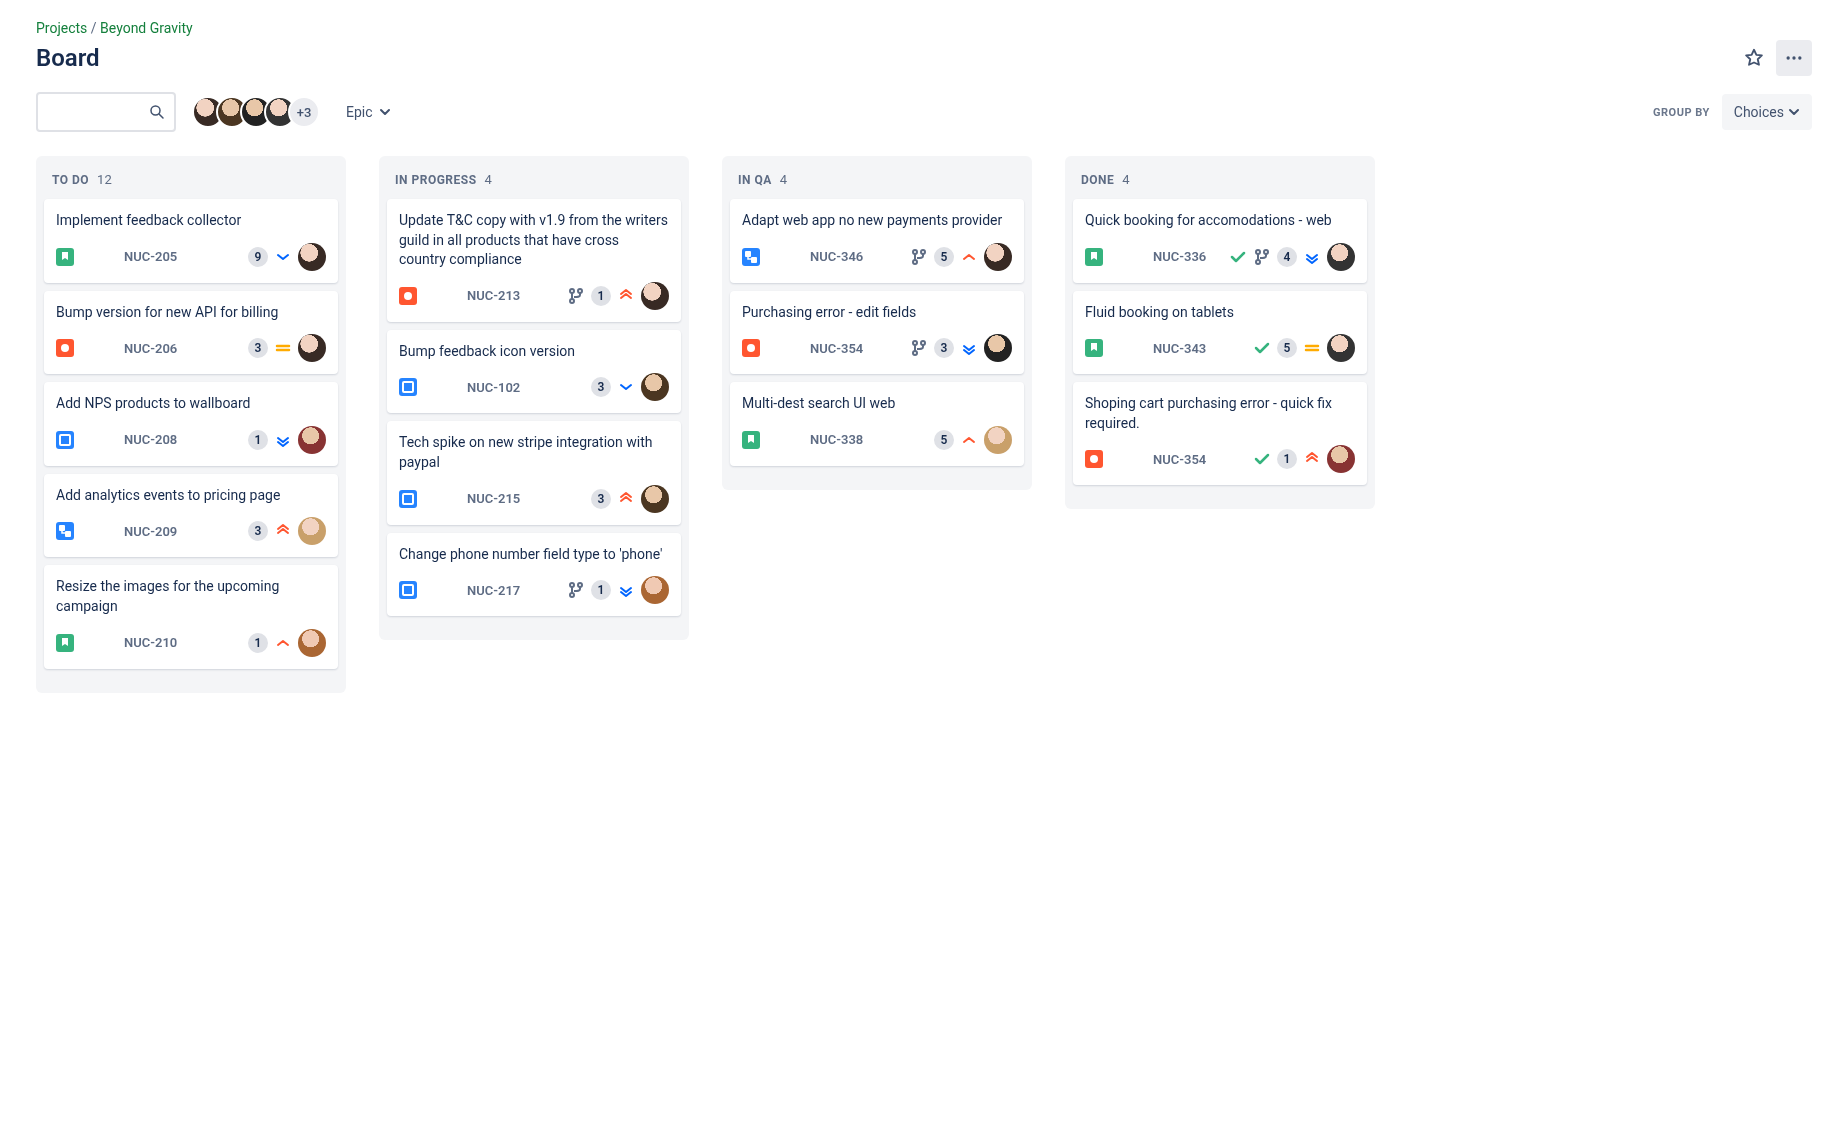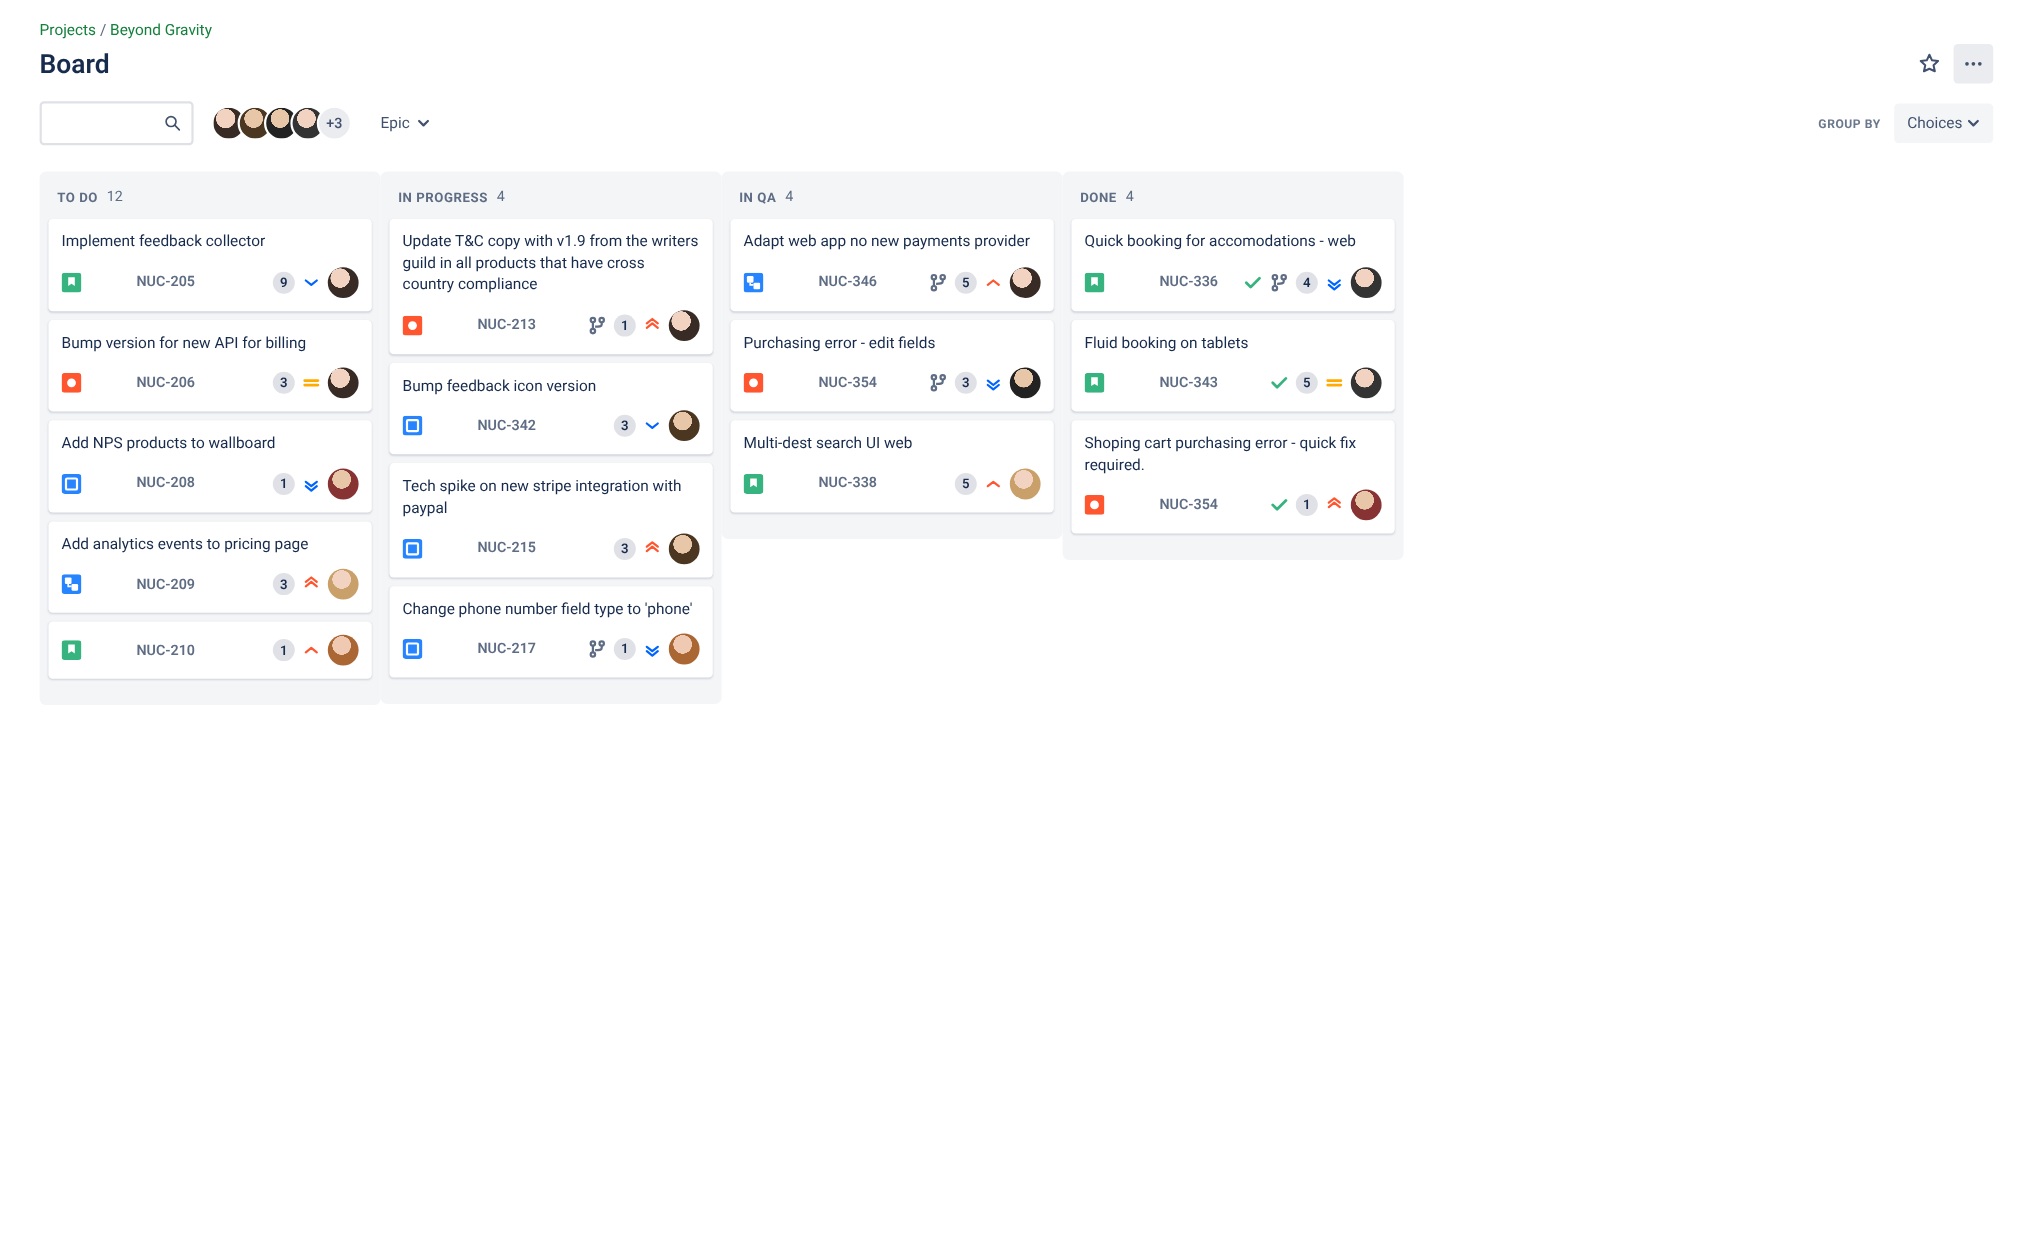--- a/index.html
+++ b/index.html
@@ -23,21 +23,21 @@
   .search-box input { border: none; outline: none; width: 100%; font-size: 14px; }
   .search-icon-wrap { position: absolute; right: 8px; color: #42526E; }
   .avatar-stack { display: flex; align-items: center; }
   .avatar { width: 32px; height: 32px; border-radius: 50%; border: 2px solid #fff; margin-left: -8px; background: #ccc; display: inline-flex; align-items: center; justify-content: center; font-size: 13px; color: #42526E; overflow: hidden; }
   .avatar:first-child { margin-left: 0; }
   .avatar.more { background: #EBECF0; font-weight: 500; }
   .dropdown-btn { height: 36px; padding: 0 10px; display: inline-flex; align-items: center; gap: 6px; font-size: 14px; color: #42526E; cursor: pointer; border-radius: 4px; }
   .toolbar-right { display: flex; align-items: center; gap: 12px; }
   .group-by-label { font-size: 11px; font-weight: 700; letter-spacing: 0.5px; color: #6B778C; text-transform: uppercase; }
   .group-by-select { height: 36px; padding: 0 12px; background: #F4F5F7; border-radius: 4px; display: inline-flex; align-items: center; gap: 4px; font-size: 14px; color: #42526E; cursor: pointer; }
-  .board { display: flex; gap: 0; align-items: flex-start; }
+  .board { display: flex; gap: 33px; align-items: flex-start; }
   .column { flex: 0 0 310px; background: #F4F5F7; border-radius: 6px; padding: 12px 8px 16px; }
   .col-header { display: flex; align-items: center; gap: 8px; padding: 4px 8px 12px; }
   .col-title { font-size: 12px; font-weight: 700; letter-spacing: 0.5px; color: #5E6C84; text-transform: uppercase; }
   .col-count { font-size: 13px; color: #5E6C84; }
   .card { background: #fff; border-radius: 4px; box-shadow: 0 1px 2px rgba(9,30,66,0.15); padding: 12px; margin-bottom: 8px; cursor: pointer; }
   .card-title { font-size: 14px; color: #172B4D; line-height: 1.4; margin-bottom: 12px; }
   .card-footer { display: flex; align-items: center; justify-content: space-between; }
   .card-left { display: flex; align-items: center; gap: 6px; }
   .card-right { display: flex; align-items: center; gap: 6px; }
   .type-icon { width: 18px; height: 18px; border-radius: 3px; display: inline-flex; align-items: center; justify-content: center; flex-shrink: 0; }
@@ -253,20 +253,21 @@
             <span class="priority-icon">
               <svg width="18" height="18" viewBox="0 0 18 18">
                 <use href="#i-pr-highest"></use>
               </svg>
             </span>
             <span class="card-avatar av-e"></span>
           </div>
       </div>
       </div>
       <div class="card">
+      <div class="card-title">Resize the images for the upcoming campaign</div>
       <div class="card-footer">
         <div class="card-left">
           <span class="type-icon">
               <svg width="18" height="18" viewBox="0 0 18 18">
                 <use href="#i-story"></use>
               </svg>
             </span>
           <span class="issue-key">NUC-210</span>
         </div>
         <div class="card-right">
@@ -315,21 +316,21 @@
       </div>
       <div class="card">
       <div class="card-title">Bump feedback icon version</div>
       <div class="card-footer">
         <div class="card-left">
           <span class="type-icon">
               <svg width="18" height="18" viewBox="0 0 18 18">
                 <use href="#i-task"></use>
               </svg>
             </span>
-          <span class="issue-key">NUC-342</span>
+          <span class="issue-key">NUC-102</span>
         </div>
         <div class="card-right">
             <span class="badge">3</span>
             <span class="priority-icon">
               <svg width="18" height="18" viewBox="0 0 18 18">
                 <use href="#i-pr-low"></use>
               </svg>
             </span>
             <span class="card-avatar av-b"></span>
           </div>

